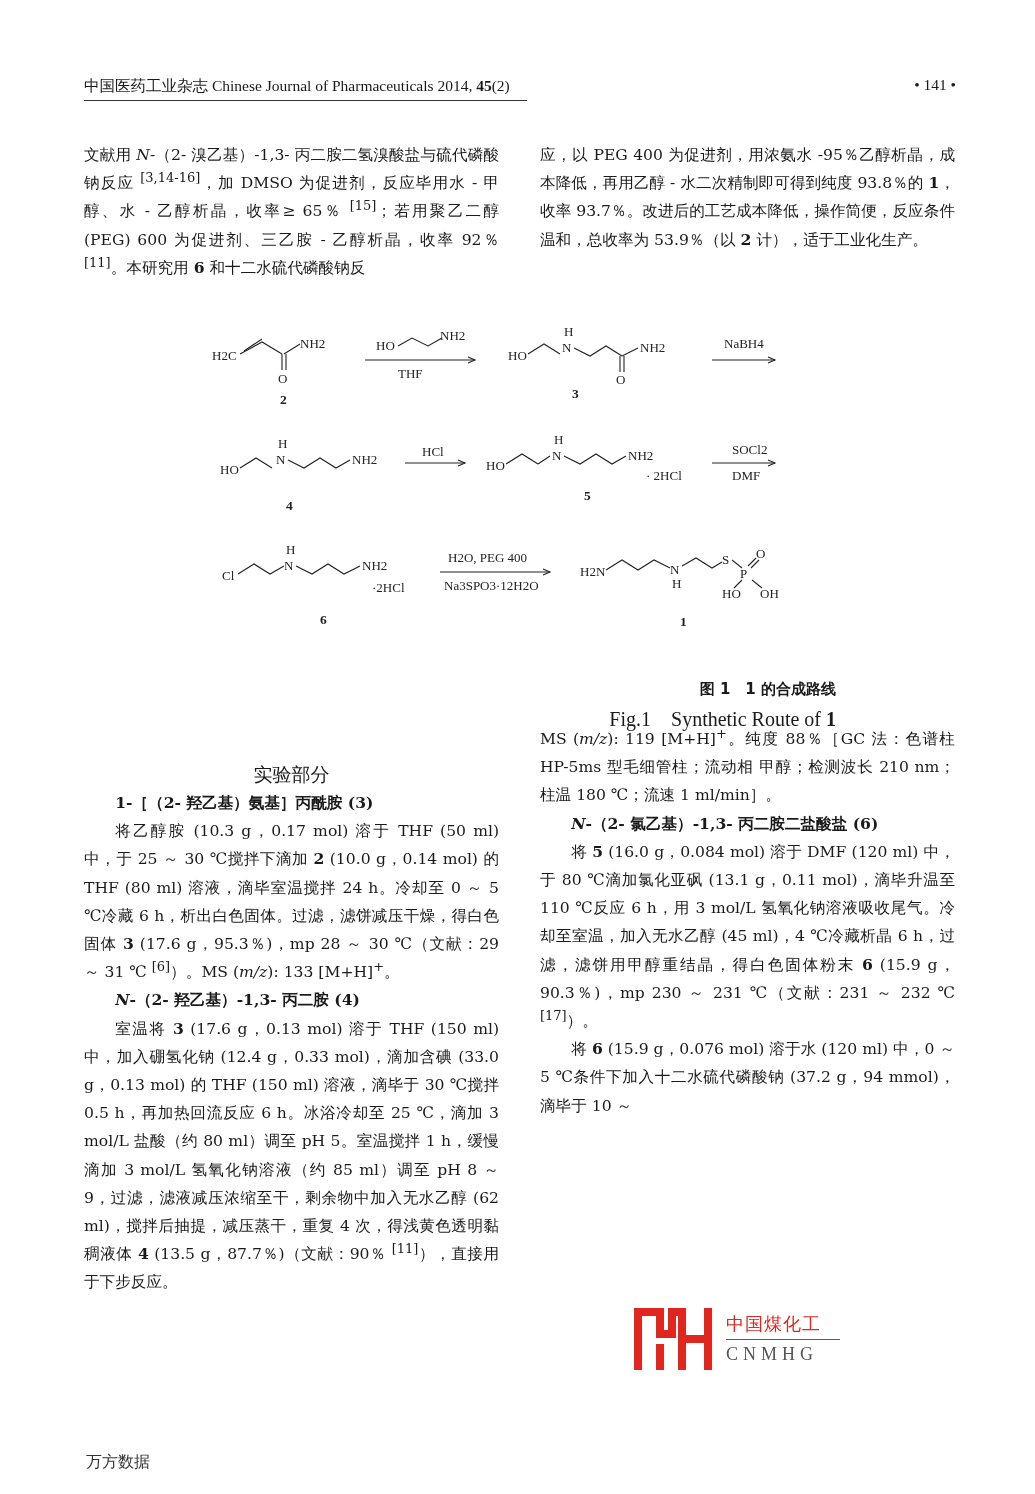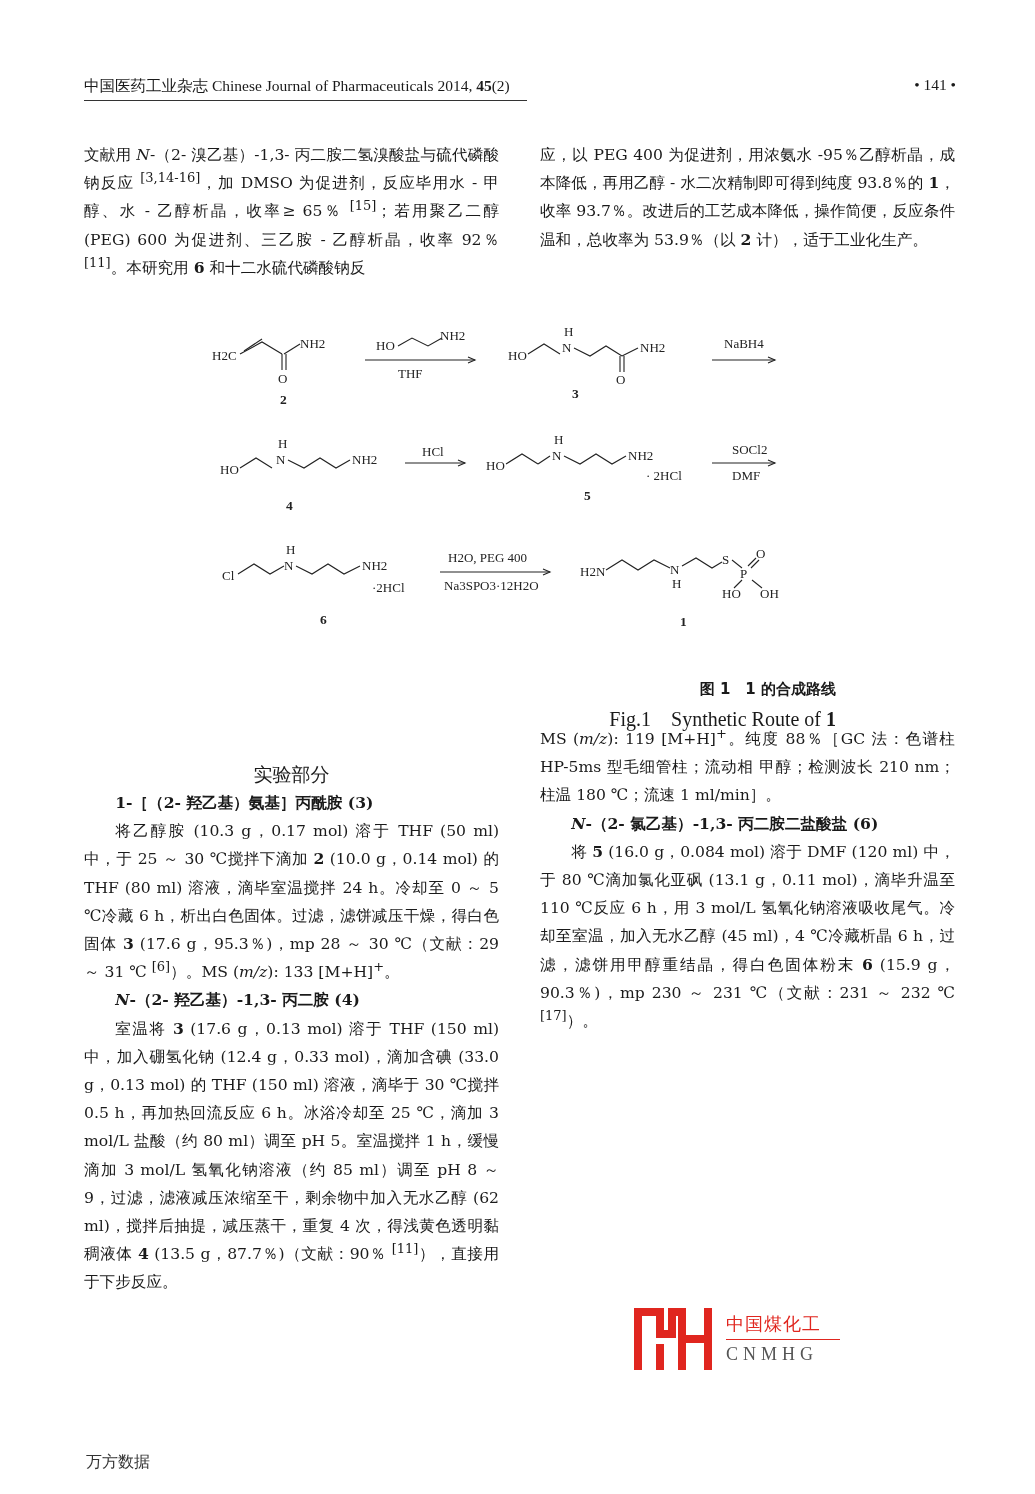--- a/index.html
+++ b/index.html
@@ -194,20 +194,21 @@
       <p class="sub-title">1-［（2- 羟乙基）氨基］丙酰胺 (3)</p>
       <p class="indent">将乙醇胺 (10.3 g，0.17 mol) 溶于 THF (50 ml) 中，于 25 ～ 30 ℃搅拌下滴加 <b>2</b> (10.0 g，0.14 mol) 的 THF (80 ml) 溶液，滴毕室温搅拌 24 h。冷却至 0 ～ 5 ℃冷藏 6 h，析出白色固体。过滤，滤饼减压干燥，得白色固体 <b>3</b> (17.6 g，95.3％)，mp 28 ～ 30 ℃（文献：29 ～ 31 ℃ <sup>[6]</sup>）。MS (<i>m/z</i>): 133 [M+H]<sup>+</sup>。</p>
       <p class="sub-title"><i>N</i>-（2- 羟乙基）-1,3- 丙二胺 (4)</p>
       <p class="indent">室温将 <b>3</b> (17.6 g，0.13 mol) 溶于 THF (150 ml) 中，加入硼氢化钠 (12.4 g，0.33 mol)，滴加含碘 (33.0 g，0.13 mol) 的 THF (150 ml) 溶液，滴毕于 30 ℃搅拌 0.5 h，再加热回流反应 6 h。冰浴冷却至 25 ℃，滴加 3 mol/L 盐酸（约 80 ml）调至 pH 5。室温搅拌 1 h，缓慢滴加 3 mol/L 氢氧化钠溶液（约 85 ml）调至 pH 8 ～ 9，过滤，滤液减压浓缩至干，剩余物中加入无水乙醇 (62 ml)，搅拌后抽提，减压蒸干，重复 4 次，得浅黄色透明黏稠液体 <b>4</b> (13.5 g，87.7％)（文献：90％ <sup>[11]</sup>），直接用于下步反应。</p>
     </div>
 </div>
 <div class="col col-right-bottom">
     <p>MS (<i>m/z</i>): 119 [M+H]<sup>+</sup>。纯度 88％［GC 法：色谱柱 HP-5ms 型毛细管柱；流动相 甲醇；检测波长 210 nm；柱温 180 ℃；流速 1 ml/min］。</p>
     <p class="sub-title"><i>N</i>-（2- 氯乙基）-1,3- 丙二胺二盐酸盐 (6)</p>
     <p class="indent">将 <b>5</b> (16.0 g，0.084 mol) 溶于 DMF (120 ml) 中，于 80 ℃滴加氯化亚砜 (13.1 g，0.11 mol)，滴毕升温至 110 ℃反应 6 h，用 3 mol/L 氢氧化钠溶液吸收尾气。冷却至室温，加入无水乙醇 (45 ml)，4 ℃冷藏析晶 6 h，过滤，滤饼用甲醇重结晶，得白色固体粉末 <b>6</b> (15.9 g，90.3％)，mp 230 ～ 231 ℃（文献：231 ～ 232 ℃ <sup>[17]</sup>）。</p>
+    <p class="indent">将 <b>6</b> (15.9 g，0.076 mol) 溶于水 (120 ml) 中，0 ～ 5 ℃条件下加入十二水硫代磷酸钠 (37.2 g，94 mmol)，滴毕于 10 ～</p>
   </div>
 
 <div class="logo">
   <svg class="mark" viewBox="0 0 86 62">
     <g fill="#e0261f">
       <rect x="0" y="0" width="8" height="62"></rect>
       <rect x="0" y="0" width="30" height="8"></rect>
       <rect x="22" y="0" width="8" height="30"></rect>
       <rect x="22" y="22" width="20" height="8"></rect>
       <rect x="34" y="0" width="8" height="30"></rect>

